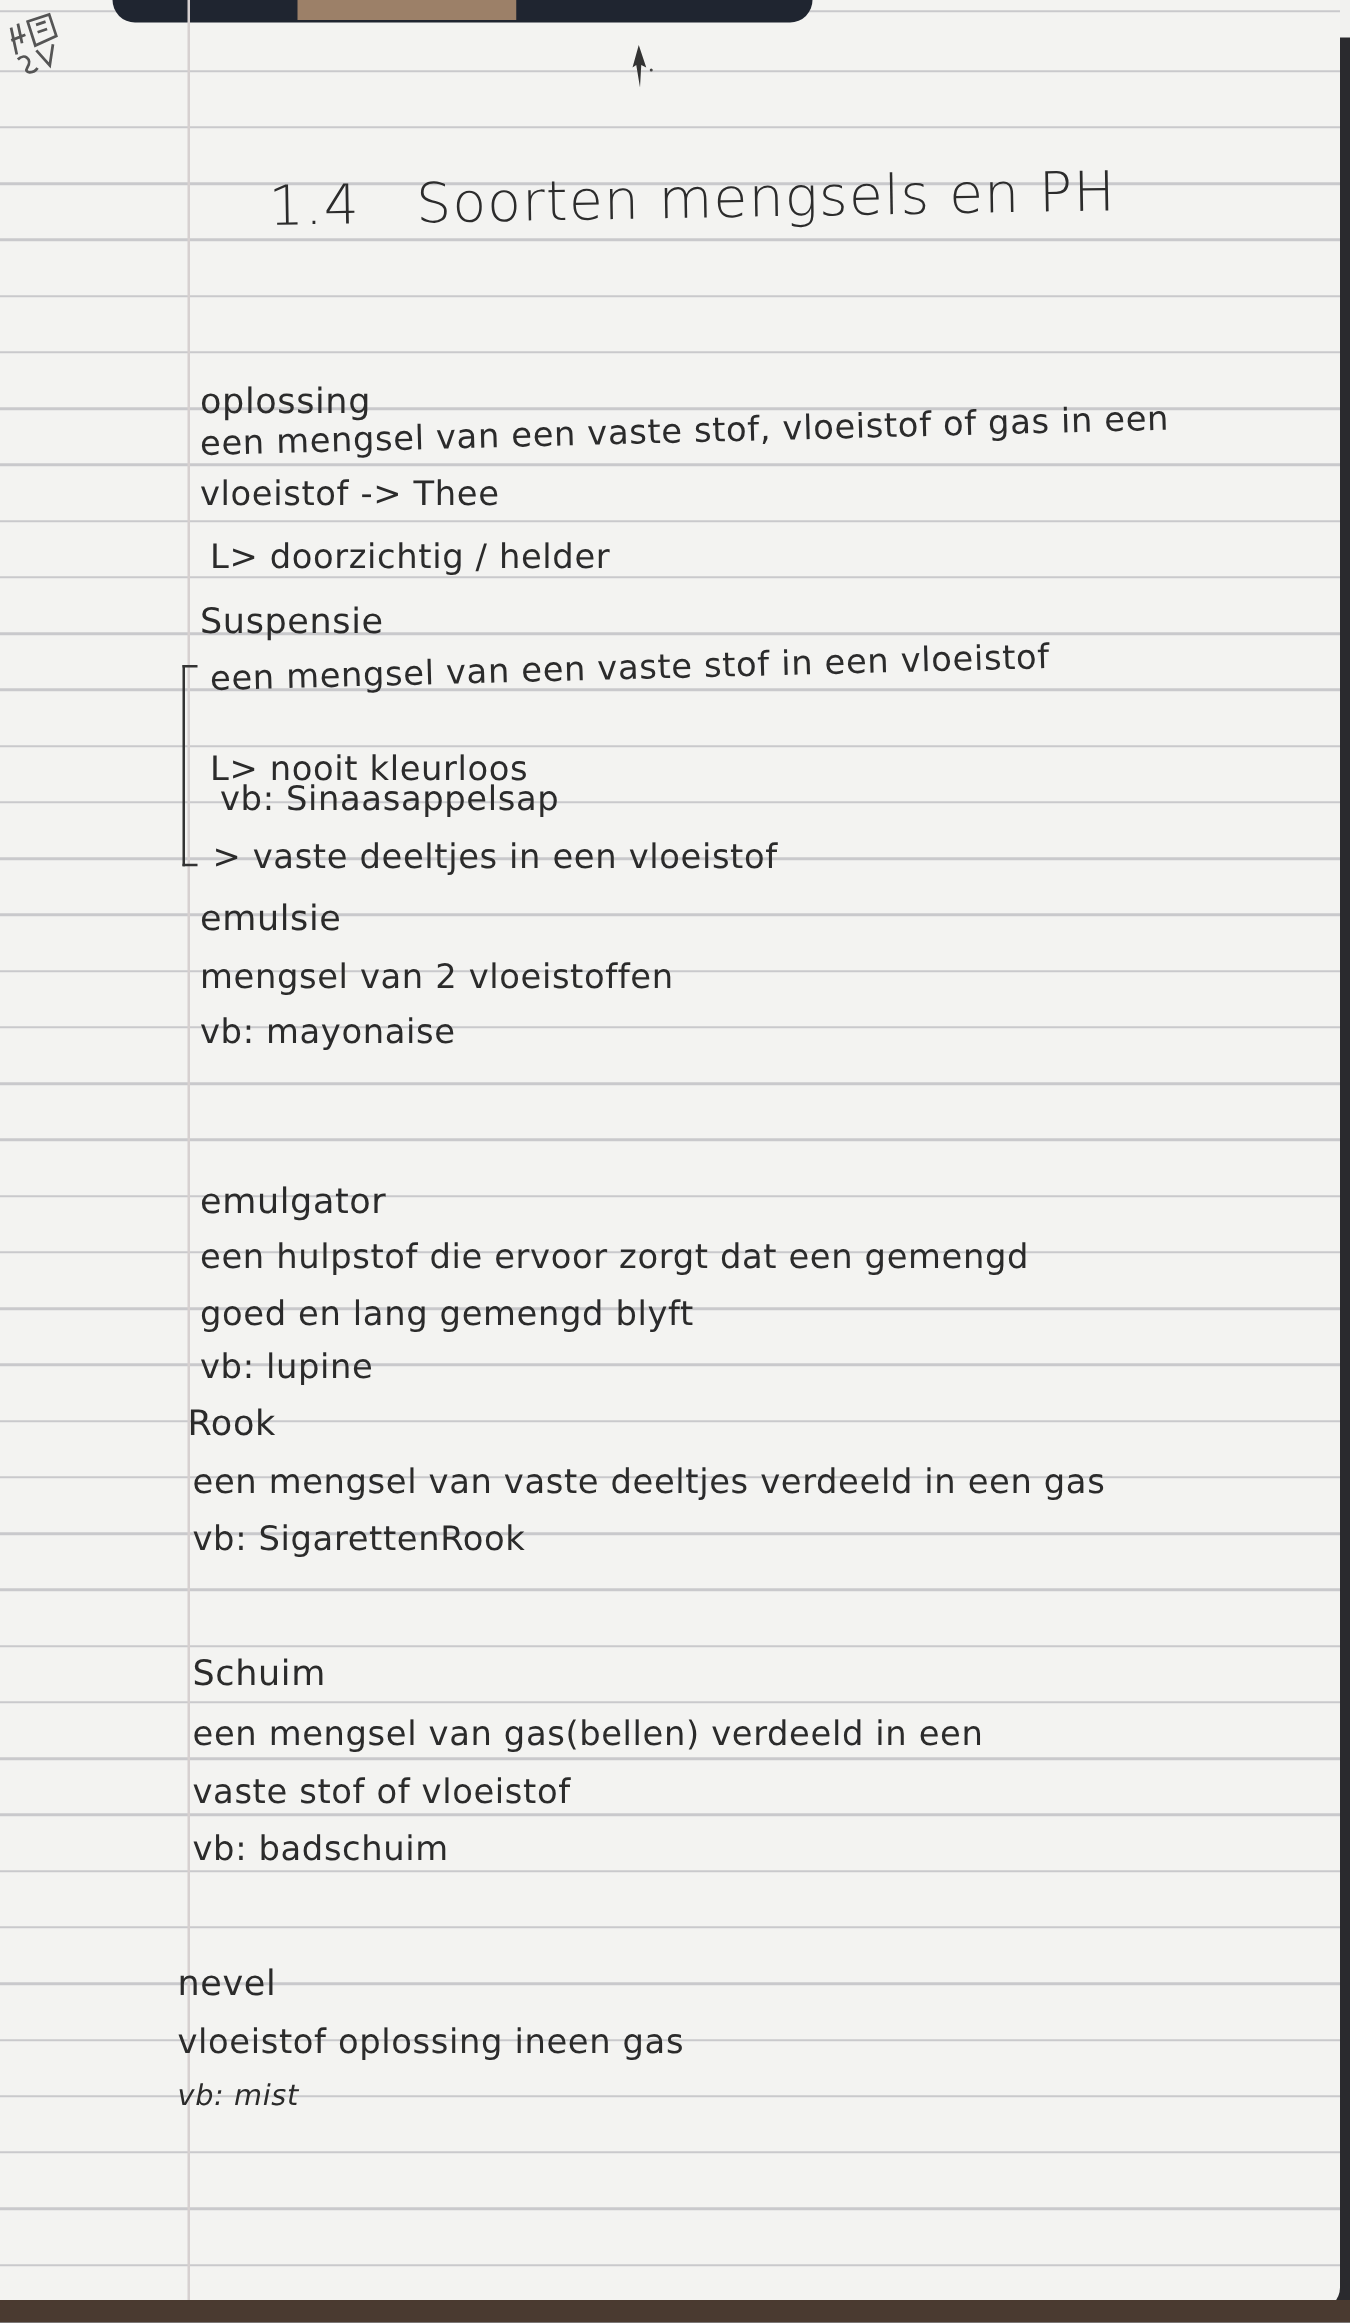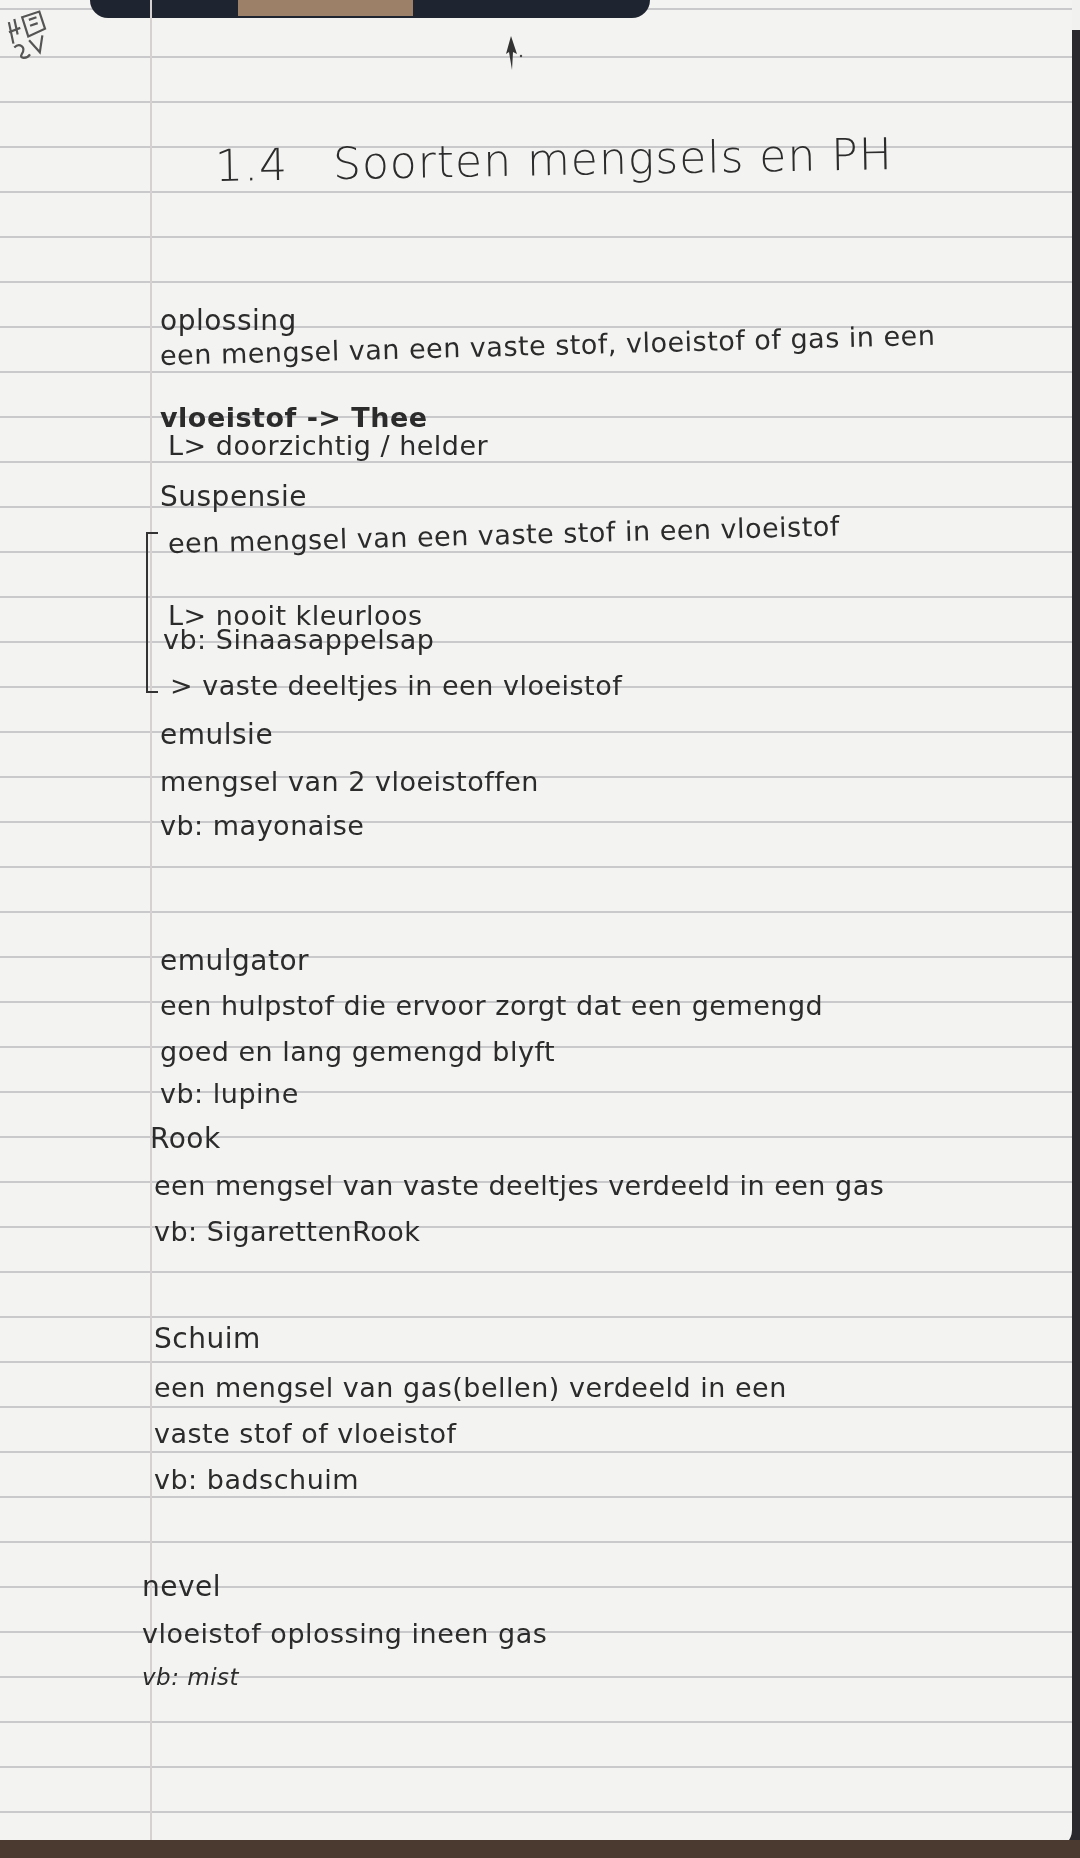--- a/index.html
+++ b/index.html
@@ -115,29 +115,29 @@
 </div>
 
 <div class="bracket"></div>
 
 <div class="notes">
 
   <div class="heading" style="top:4px;">
     <span class="hl">oplossing</span>
   </div>
   <div class="line" style="top:40px; transform:rotate(-1.5deg);">een mengsel van een vaste stof, vloeistof of gas in een</div>
-  <div class="line" style="top:102px;font-weight:bold;">vloeistof -&gt; Thee</div>
+  <div class="line" style="top:80px;">vloeistof -&gt; Thee</div>
   <div class="line" style="top:130px; left:8px;">L&gt; doorzichtig / helder</div>
 
   <div class="heading" style="top:180px;">
     <span class="hl">Suspensie</span>
   </div>
   <div class="line" style="top:228px; left:8px; transform:rotate(-1.5deg);">een mengsel van een vaste stof in een vloeistof</div>
   <div class="line" style="top:276px; left:8px;margin-top:24px;">L&gt; nooit kleurloos</div>
-  <div class="line" style="top:324px; left:3px;text-align:right;">vb: Sinaasappelsap</div>
+  <div class="line" style="top:324px; left:16px;text-align:right;">vb: Sinaasappelsap</div>
   <div class="line" style="top:370px; left:10px;">&gt; vaste deeltjes in een vloeistof</div>
 
   <div class="heading" style="top:418px;">
     <span class="hl">emulsie</span>
   </div>
   <div class="line" style="top:466px;">mengsel van 2 vloeistoffen</div>
   <div class="line" style="top:510px;">vb: mayonaise</div>
 
   <div class="heading" style="top:644px;text-align:right;">
     <span class="hl">emulgator</span>

